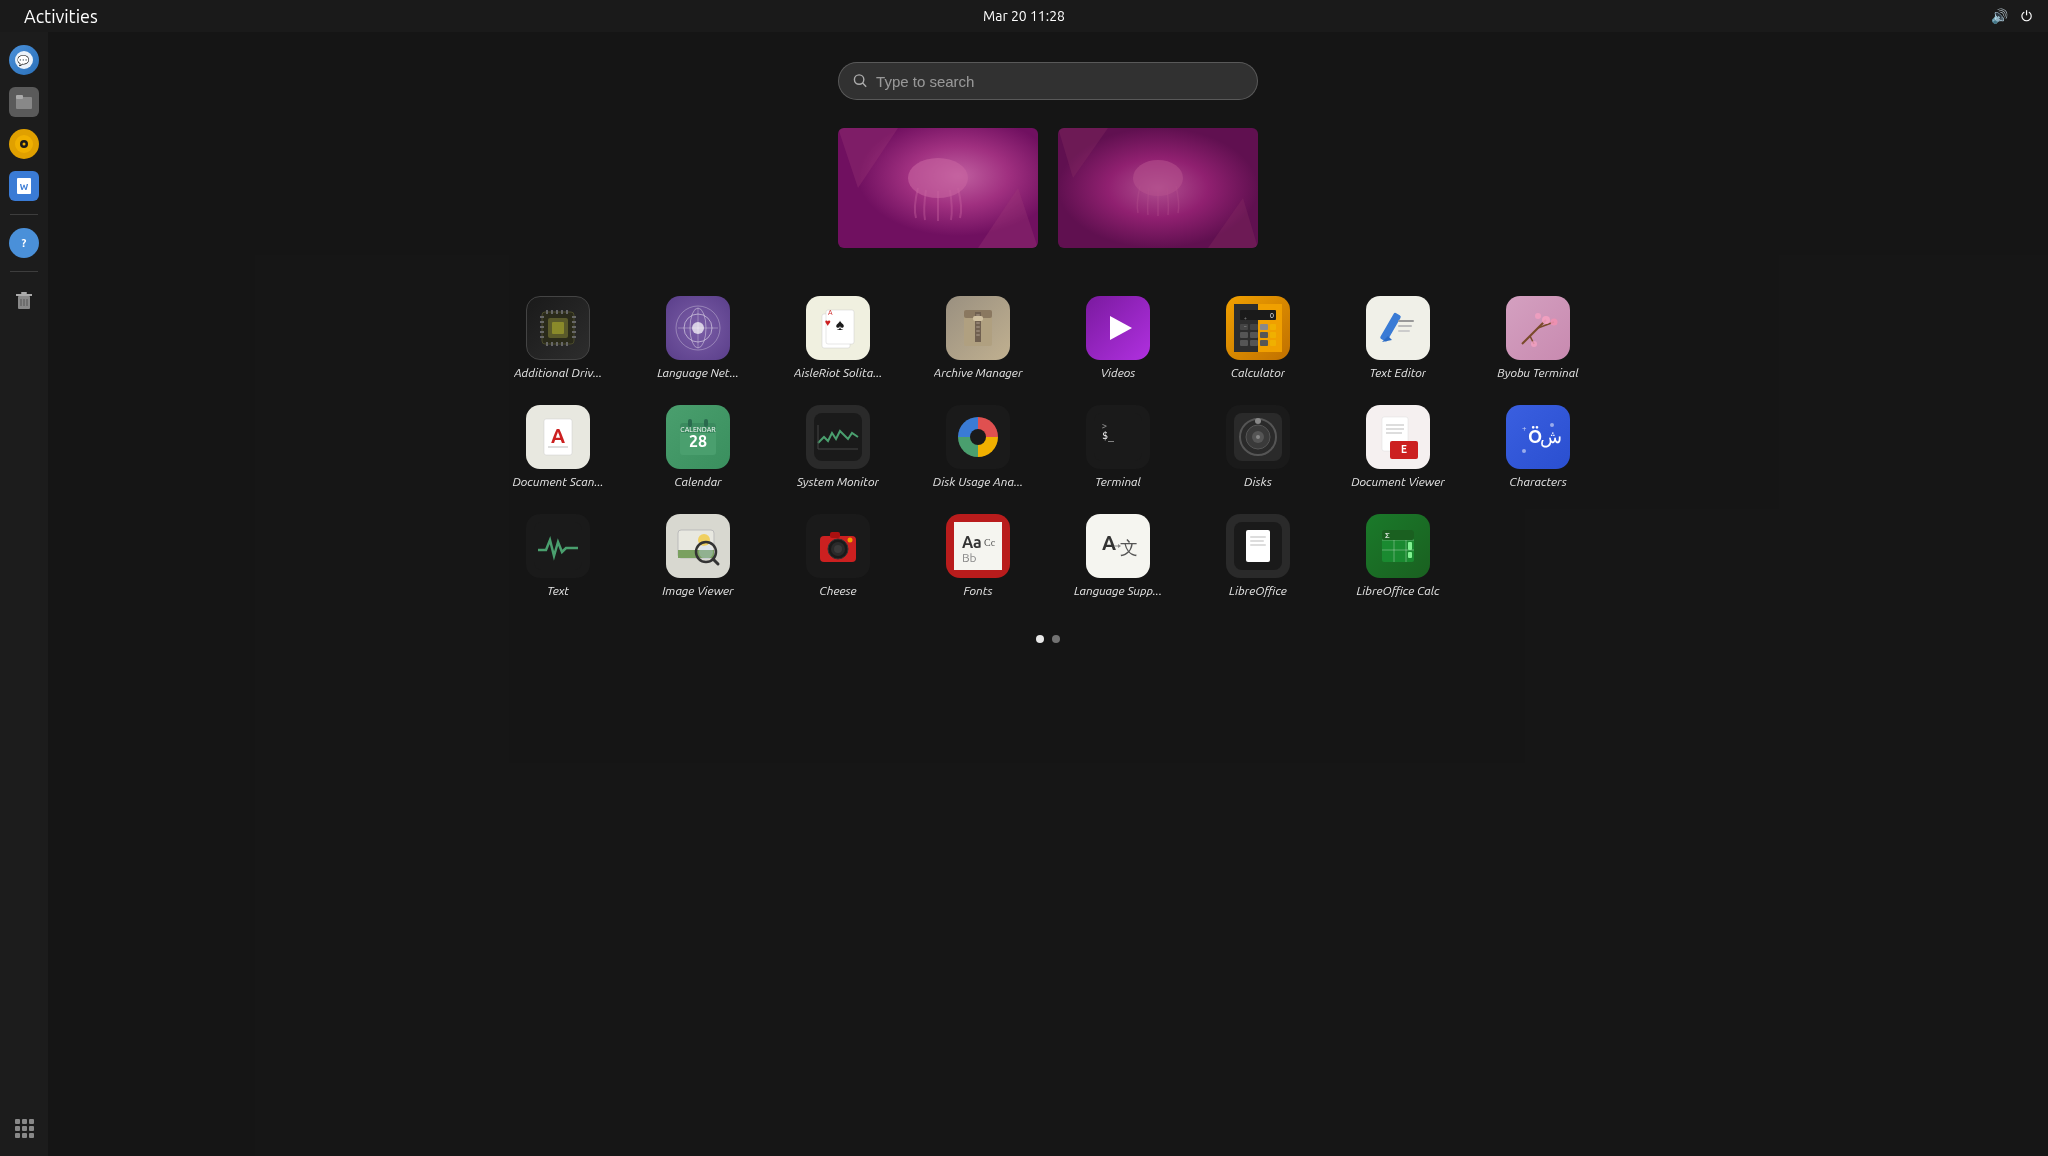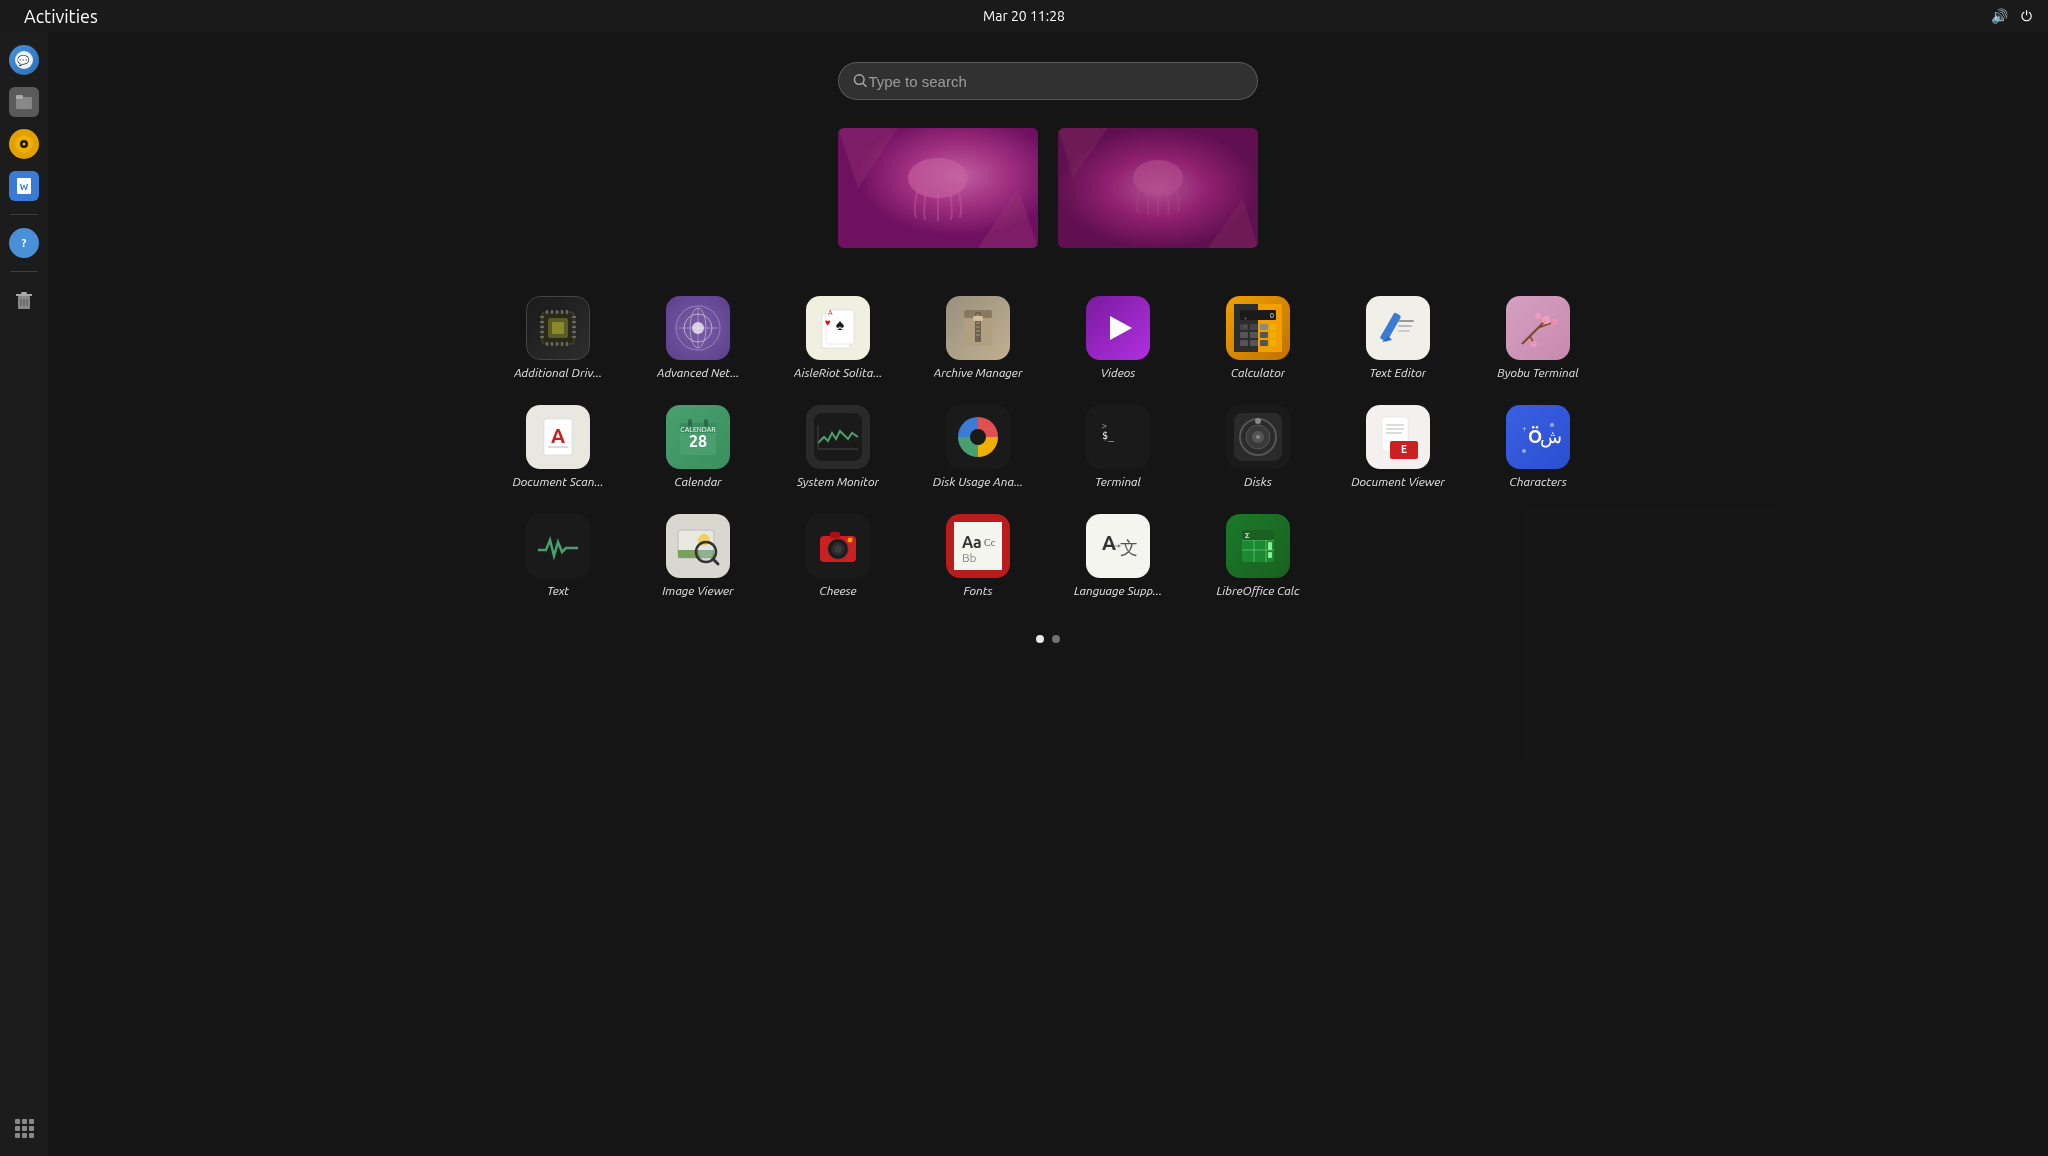--- a/index.html
+++ b/index.html
@@ -111,21 +111,21 @@
     }
     #search-bar {
       width: 100%;
       height: 38px;
       background: rgba(255,255,255,0.12);
       border: 1px solid rgba(255,255,255,0.2);
       border-radius: 20px;
       display: flex;
       align-items: center;
       padding: 16px 14px;
-      gap: 0;
+      gap: 8px;
     }
     #search-bar input {
       background: transparent;
       border: none;
       outline: none;
       color: rgba(255,255,255,0.6);
       font-size: 15px;
       width: 100%;
     }
     #search-bar input::placeholder { color: rgba(255,255,255,0.5); }
@@ -400,21 +400,21 @@
       <div class="app-icon icon-network">
         <svg width="48" height="48" viewBox="0 0 48 48">
           <circle cx="24" cy="24" r="22" fill="none" stroke="rgba(255,255,255,0.3)" stroke-width="1"></circle>
           <circle cx="24" cy="24" r="14" fill="none" stroke="rgba(255,255,255,0.5)" stroke-width="1"></circle>
           <circle cx="24" cy="24" r="6" fill="rgba(255,255,255,0.7)"></circle>
           <ellipse cx="24" cy="24" rx="8" ry="20" fill="none" stroke="rgba(255,255,255,0.4)" stroke-width="1"></ellipse>
           <line x1="4" y1="24" x2="44" y2="24" stroke="rgba(255,255,255,0.3)" stroke-width="1"></line>
           <line x1="24" y1="4" x2="24" y2="44" stroke="rgba(255,255,255,0.3)" stroke-width="1"></line>
         </svg>
       </div>
-      <span class="app-label">Advanced Net...</span>
+      <span class="app-label">Language Net...</span>
     </div>
 
     <div class="app-item">
       <div class="app-icon icon-cards" style="background:#f0f0e0;">
         <svg width="48" height="48" viewBox="0 0 48 48">
 
           <rect x="8" y="10" width="28" height="34" rx="2" fill="white" stroke="#ccc" stroke-width="0.5"></rect>
           <rect x="12" y="6" width="28" height="34" rx="2" fill="white" stroke="#ccc" stroke-width="0.5"></rect>
 
           <text x="26" y="26" text-anchor="middle" font-size="16" fill="#1a1a1a">♠</text>
@@ -704,20 +704,33 @@
           <text x="8" y="28" font-size="20" fill="#333" font-weight="bold">A</text>
           <text x="26" y="32" font-size="18" fill="#555">文</text>
 
           <line x1="20" y1="24" x2="24" y2="24" stroke="#888" stroke-width="1"></line>
           <polygon points="24,22 27,24 24,26" fill="#888"></polygon>
         </svg>
       </div>
       <span class="app-label">Language Supp...</span>
     </div>
 
+    <div class="app-item">
+      <div class="app-icon" style="background:#2a2a2a;">
+        <svg width="48" height="48" viewBox="0 0 48 48">
+          <rect width="48" height="48" fill="#1a1a1a" rx="8"></rect>
+
+          <rect x="12" y="8" width="24" height="32" rx="2" fill="white"></rect>
+          <rect x="16" y="14" width="16" height="2" rx="1" fill="#ddd"></rect>
+          <rect x="16" y="18" width="14" height="2" rx="1" fill="#ddd"></rect>
+          <rect x="16" y="22" width="16" height="2" rx="1" fill="#ddd"></rect>
+        </svg>
+      </div>
+      <span class="app-label">LibreOffice</span>
+    </div>
 
     <div class="app-item">
       <div class="app-icon" style="background:linear-gradient(135deg,#1a7a2a,#1a6020);">
         <svg width="48" height="48" viewBox="0 0 48 48">
 
           <rect x="8" y="8" width="32" height="32" rx="2" fill="#1a8a30"></rect>
 
           <line x1="20" y1="8" x2="20" y2="40" stroke="rgba(255,255,255,0.3)" stroke-width="1"></line>
           <line x1="32" y1="8" x2="32" y2="40" stroke="rgba(255,255,255,0.3)" stroke-width="1"></line>
           <line x1="8" y1="18" x2="40" y2="18" stroke="rgba(255,255,255,0.3)" stroke-width="1"></line>

